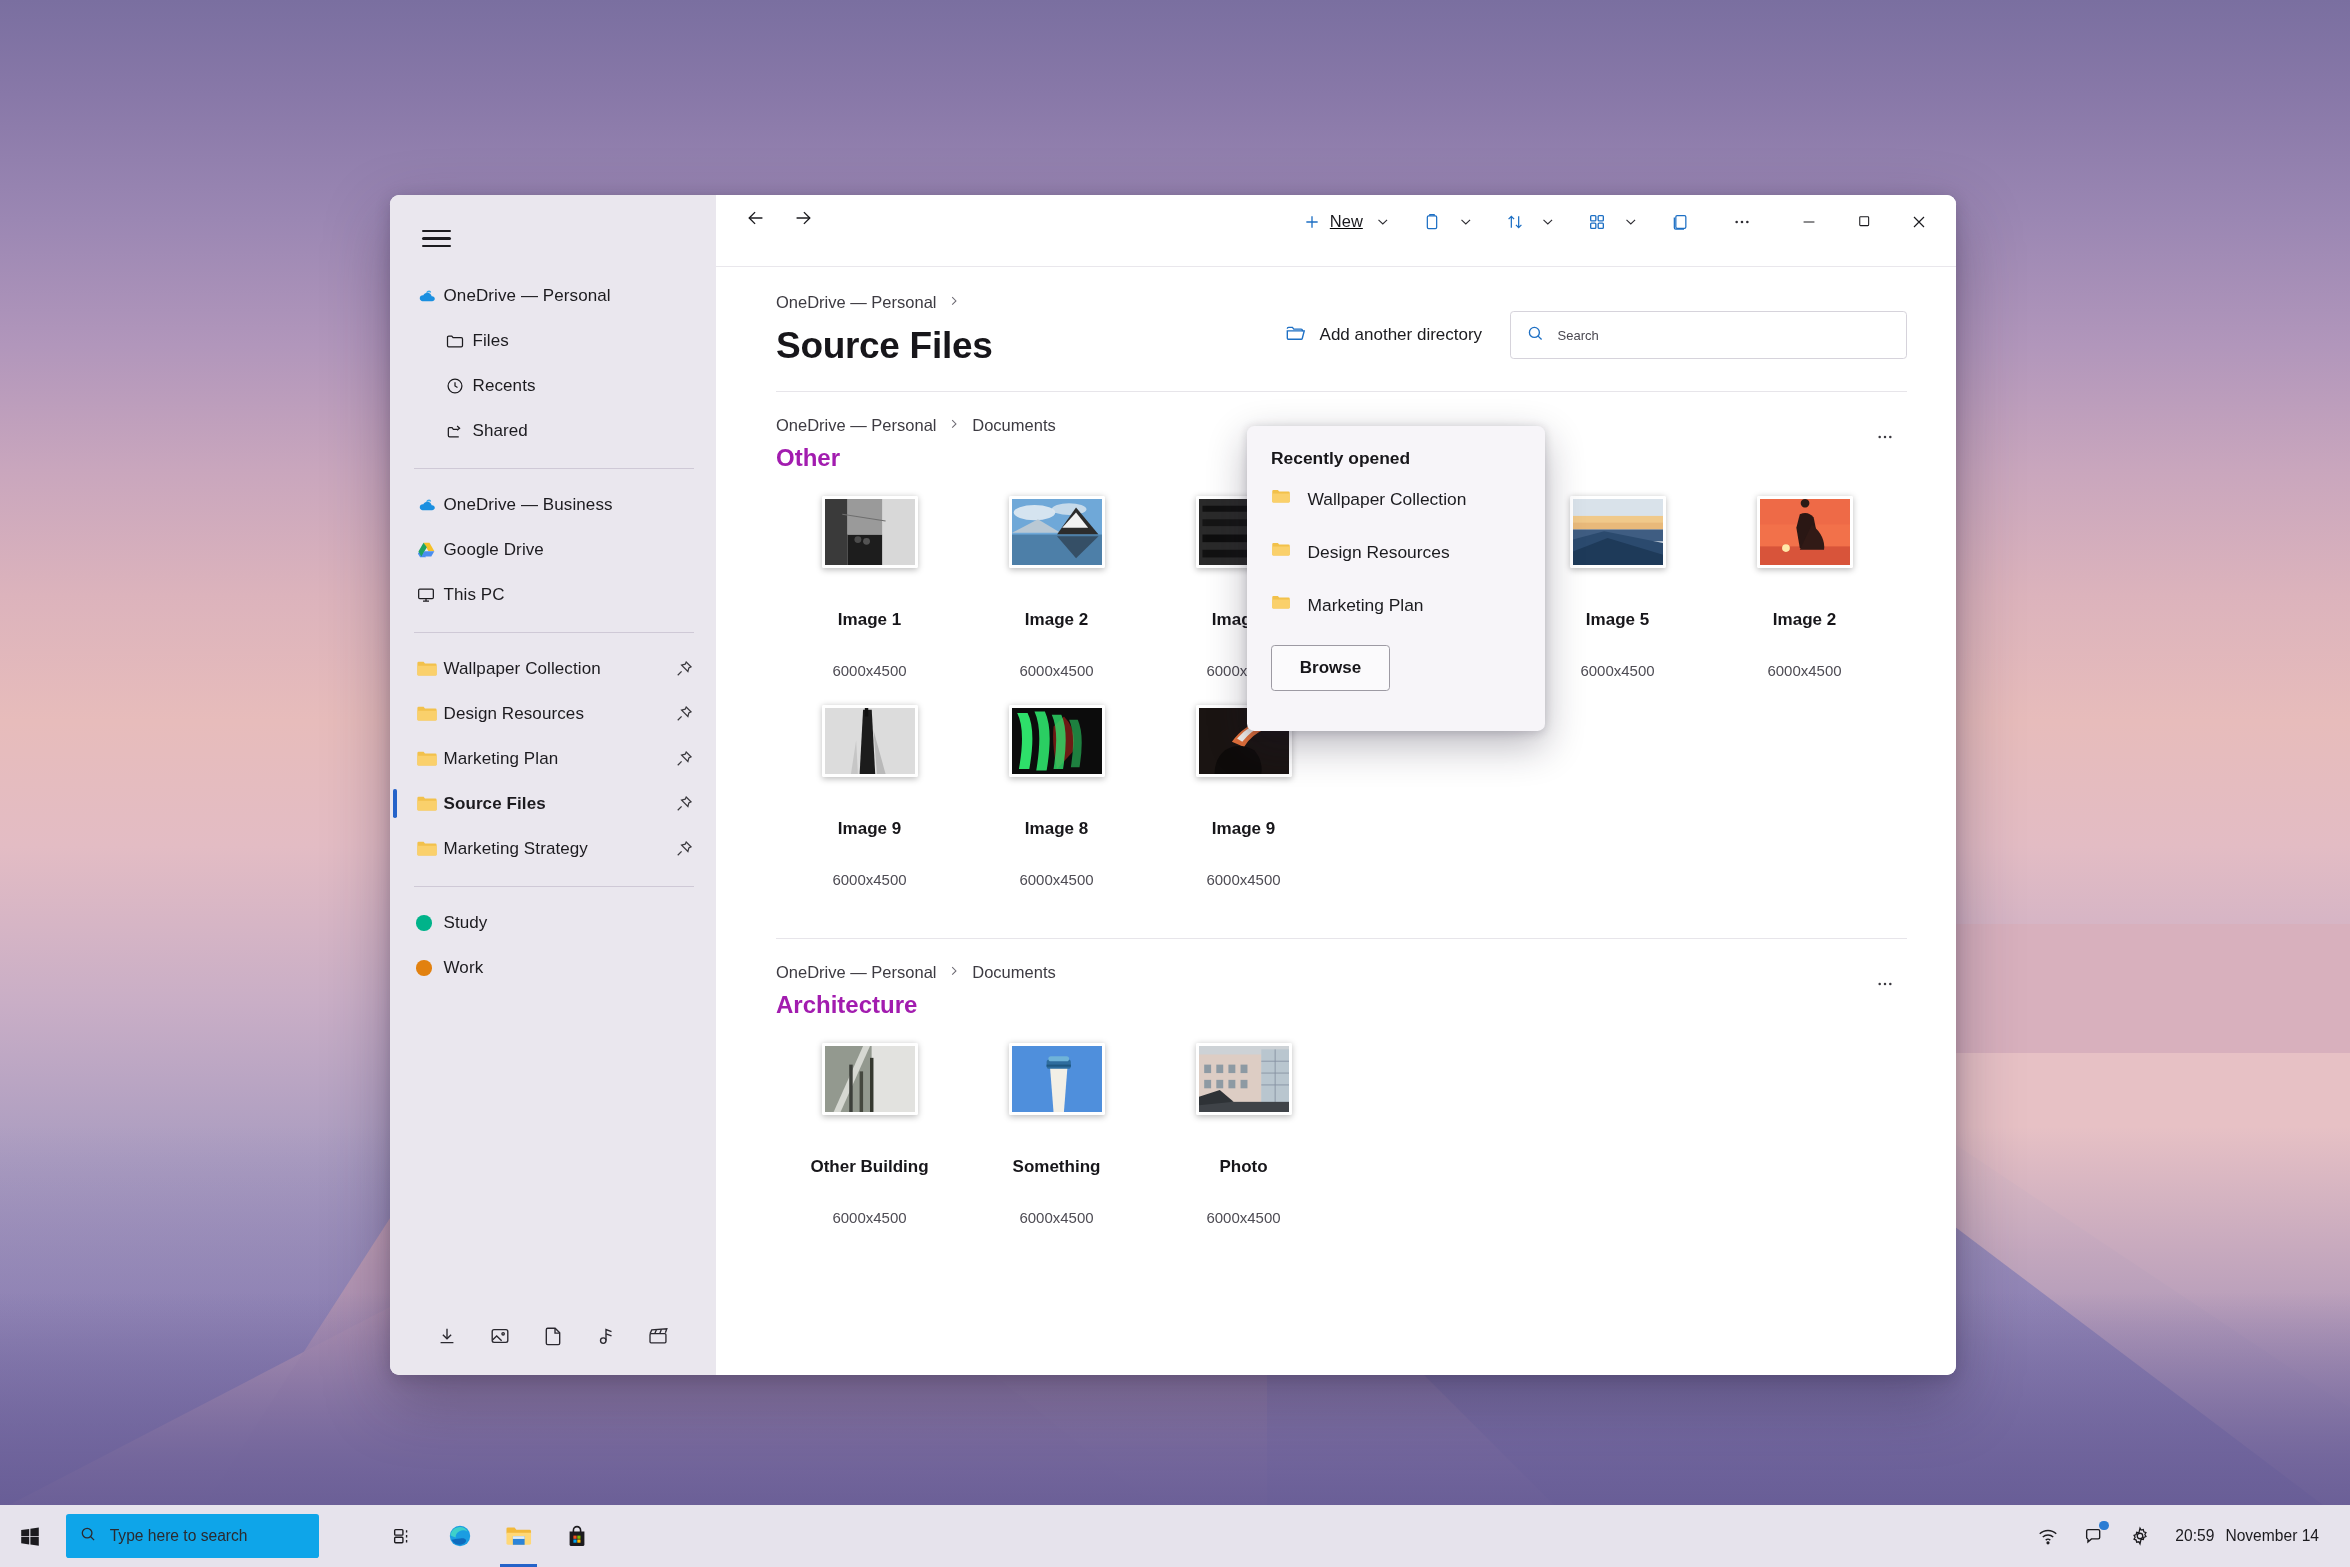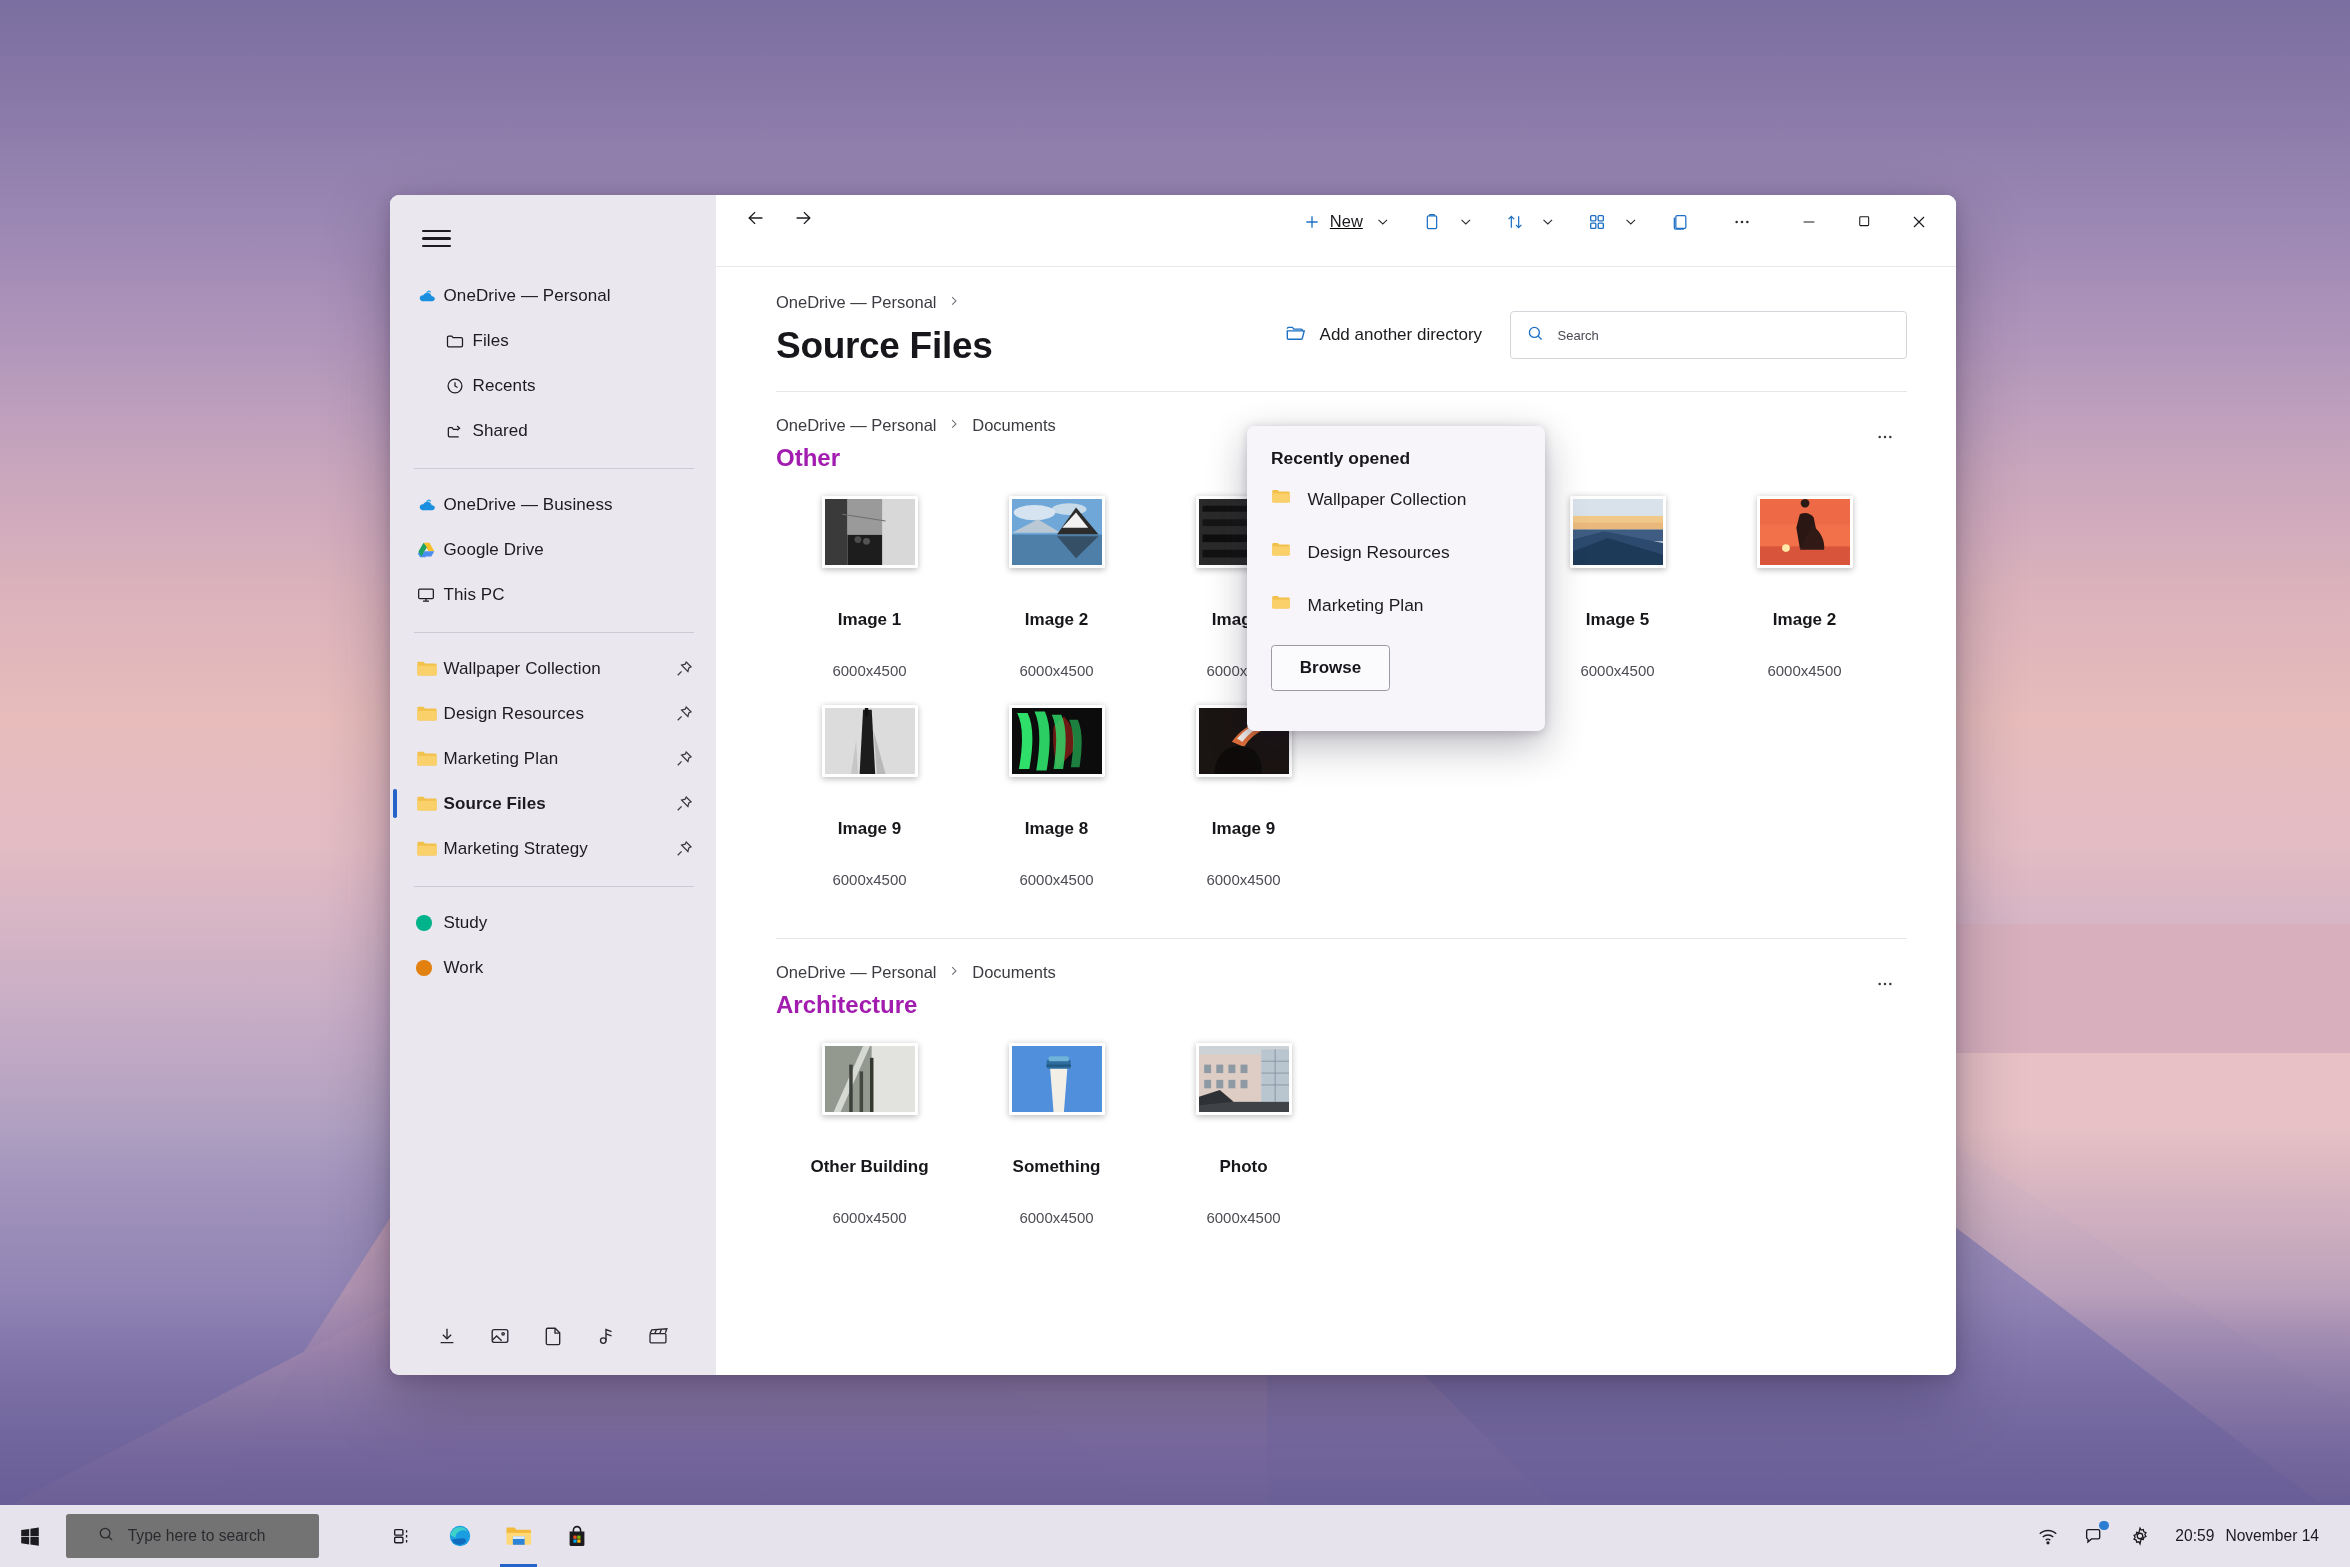--- a/index.html
+++ b/index.html
@@ -217,23 +217,23 @@
 
   
   #taskbar {
     position: absolute; left: 0; right: 0; bottom: 0; height: 62px;
     background: rgba(238,236,241,.94);
     display: flex; align-items: center;
     z-index: 80;
   }
   #start-btn { width: 59px; height: 62px; display: flex; align-items: center; justify-content: center; cursor: pointer; }
   #taskbar-search {
-    width: 253px; height: 44px; background: #737373;
+    width: 253px; height: 44px; background: #0ea5e9;
     border-radius: 2.8px; display: flex; align-items: center; gap: 12px;
-    padding: 0 31px; margin-left: 7.3px; cursor: text;
+    padding: 0 13px; margin-left: 7.3px; cursor: text;
   }
   #taskbar-search .ph { font-size: 15.6px; color: #2b2a2f; }
   #taskbar-apps { display: flex; align-items: center; gap: 7.3px; margin-left: 57px; }
   .tapp { width: 51px; height: 62px; display: flex; align-items: center; justify-content: center; cursor: pointer; position: relative; }
   .tapp.active::after {
     content: ""; position: absolute; bottom: 0; left: 7.3px; right: 7.3px; height: 2.8px; background: #2563c9;
   }
   #tray { margin-left: auto; display: flex; align-items: center; gap: 3.7px; padding-right: 20px; }
   .tray-btn { width: 42px; height: 44px; display: flex; align-items: center; justify-content: center; cursor: pointer; position: relative; }
   #clock { display: flex; align-items: center; gap: 11px; font-size: 15.6px; color: #1c1b1f; padding: 0 11px; cursor: pointer; }

